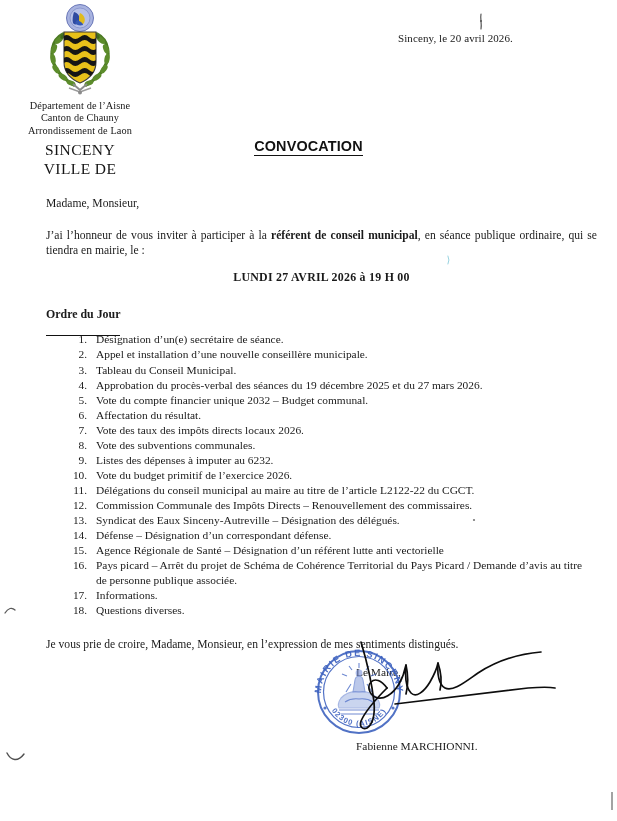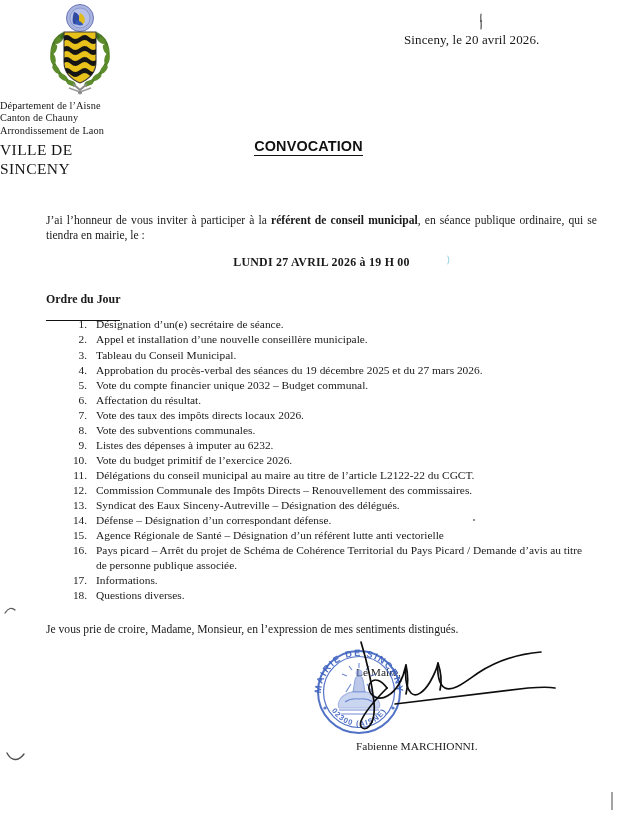--- a/index.html
+++ b/index.html
@@ -19,20 +19,21 @@
     background: #ffffff;
     overflow: hidden;
   }
 
   
   .letterhead {
     position: absolute;
     left: 0;
     top: 4px;
     width: 160px;
+    text-align: center;
   }
   .crest {
     width: 74px;
     height: 92px;
     margin: 0 auto;
     display: block;
   }
   .admin-lines {
     margin-top: 4px;
     font-size: 10.3px;
@@ -45,24 +46,23 @@
     font-size: 15.5px;
     line-height: 19px;
     letter-spacing: 0.4px;
     color: #141414;
   }
 
   .dateline {
     position: absolute;
     left: 398px;
     top: 32px;
-    font-size: 13px;
+    font-size: 11px;
     letter-spacing: 0.1px;
     color: #191919;
-    margin-left: 6px;
   }
 
   .doc-title {
     position: absolute;
     left: 0;
     top: 137px;
     width: 617px;
     text-align: center;
     pointer-events: none;
   }
@@ -220,33 +220,34 @@
       <path d="M26 84 L37 88 L48 84" fill="none" stroke="#9a9a9a" stroke-width="1.6"></path>
       <circle cx="37" cy="88.5" r="2" fill="#8b8b8b"></circle>
     </svg>
 
     <div class="admin-lines">
       <div>Département de l’Aisne</div>
       <div>Canton de Chauny</div>
       <div>Arrondissement de Laon</div>
     </div>
     <div class="city-name">
+      <div>SINCENY</div>
       <div>VILLE DE</div>
-      <div>SINCENY</div>
     </div>
   </div>
 
   <div class="dateline">Sinceny, le 20 avril 2026.</div>
 
   <div class="doc-title">
     <span>CONVOCATION</span>
   </div>
 
   <div class="body-block">
 
+    <div class="salutation">Madame, Monsieur,</div>
 
     <p class="intro"><span>J’ai l’honneur de vous inviter à participer à la </span><b>référent de conseil municipal</b><span>, en séance publique ordinaire, qui se tiendra en mairie, le :</span></p>
 
     <div class="meeting-date">LUNDI 27 AVRIL 2026 à 19 H 00</div>
 
     <div class="agenda-heading">
       <span>Ordre du Jour</span>
     </div>
 
     <ol class="agenda" id="agenda-list">

